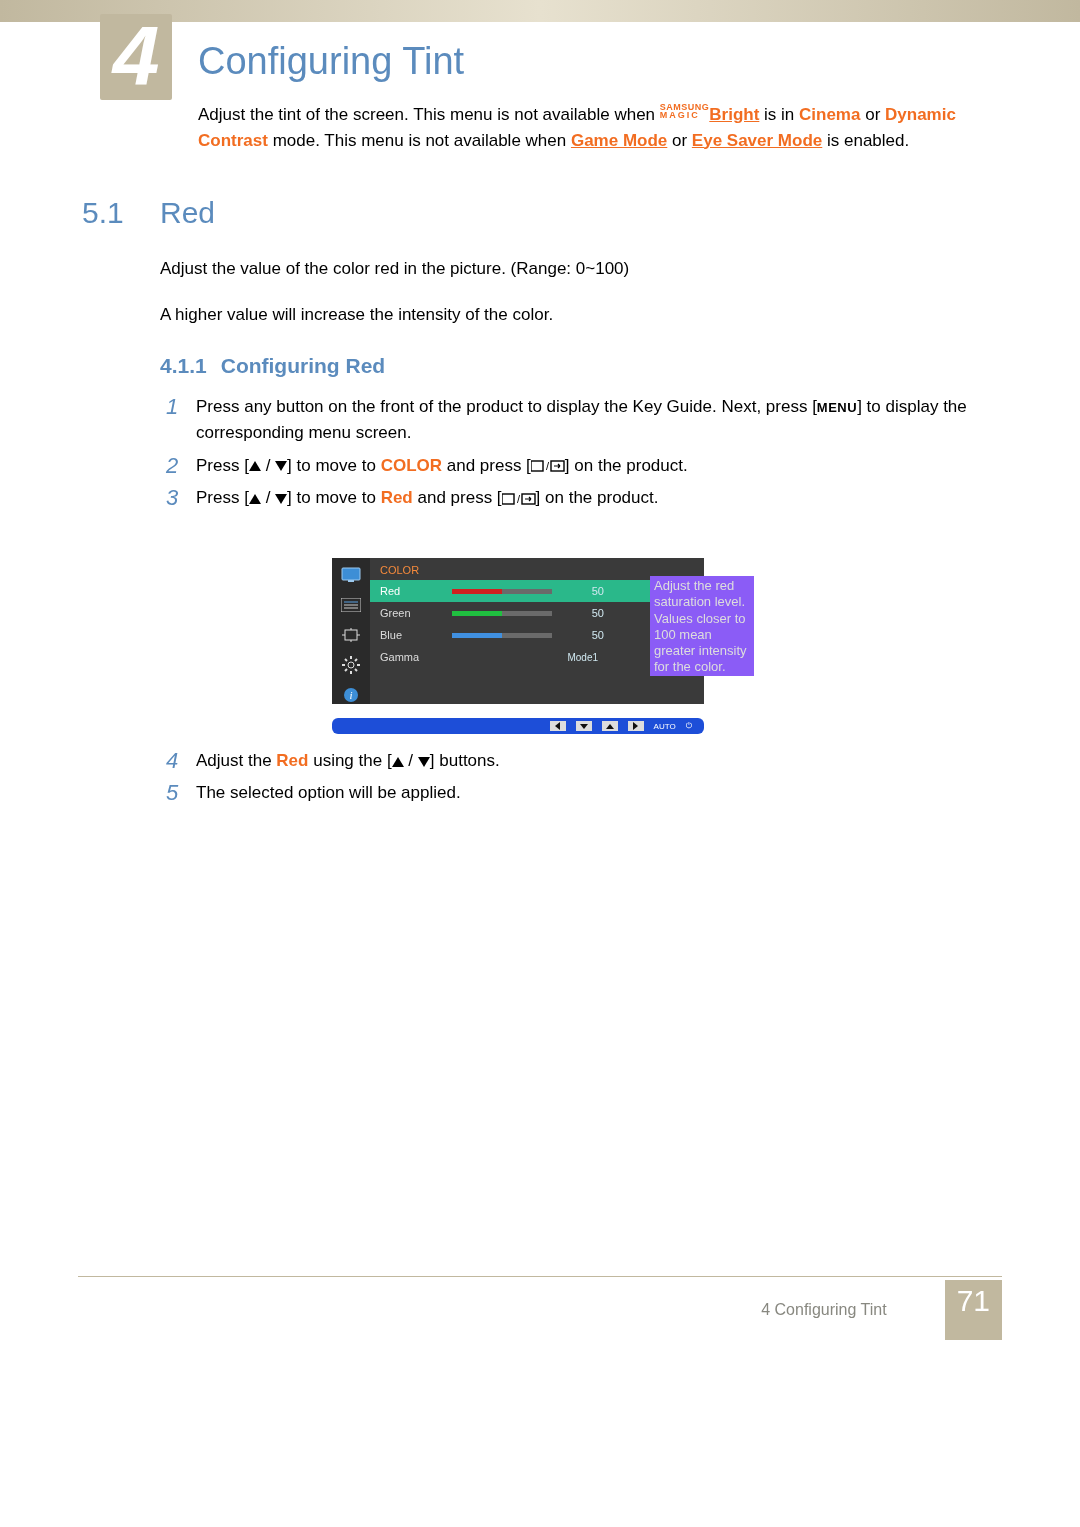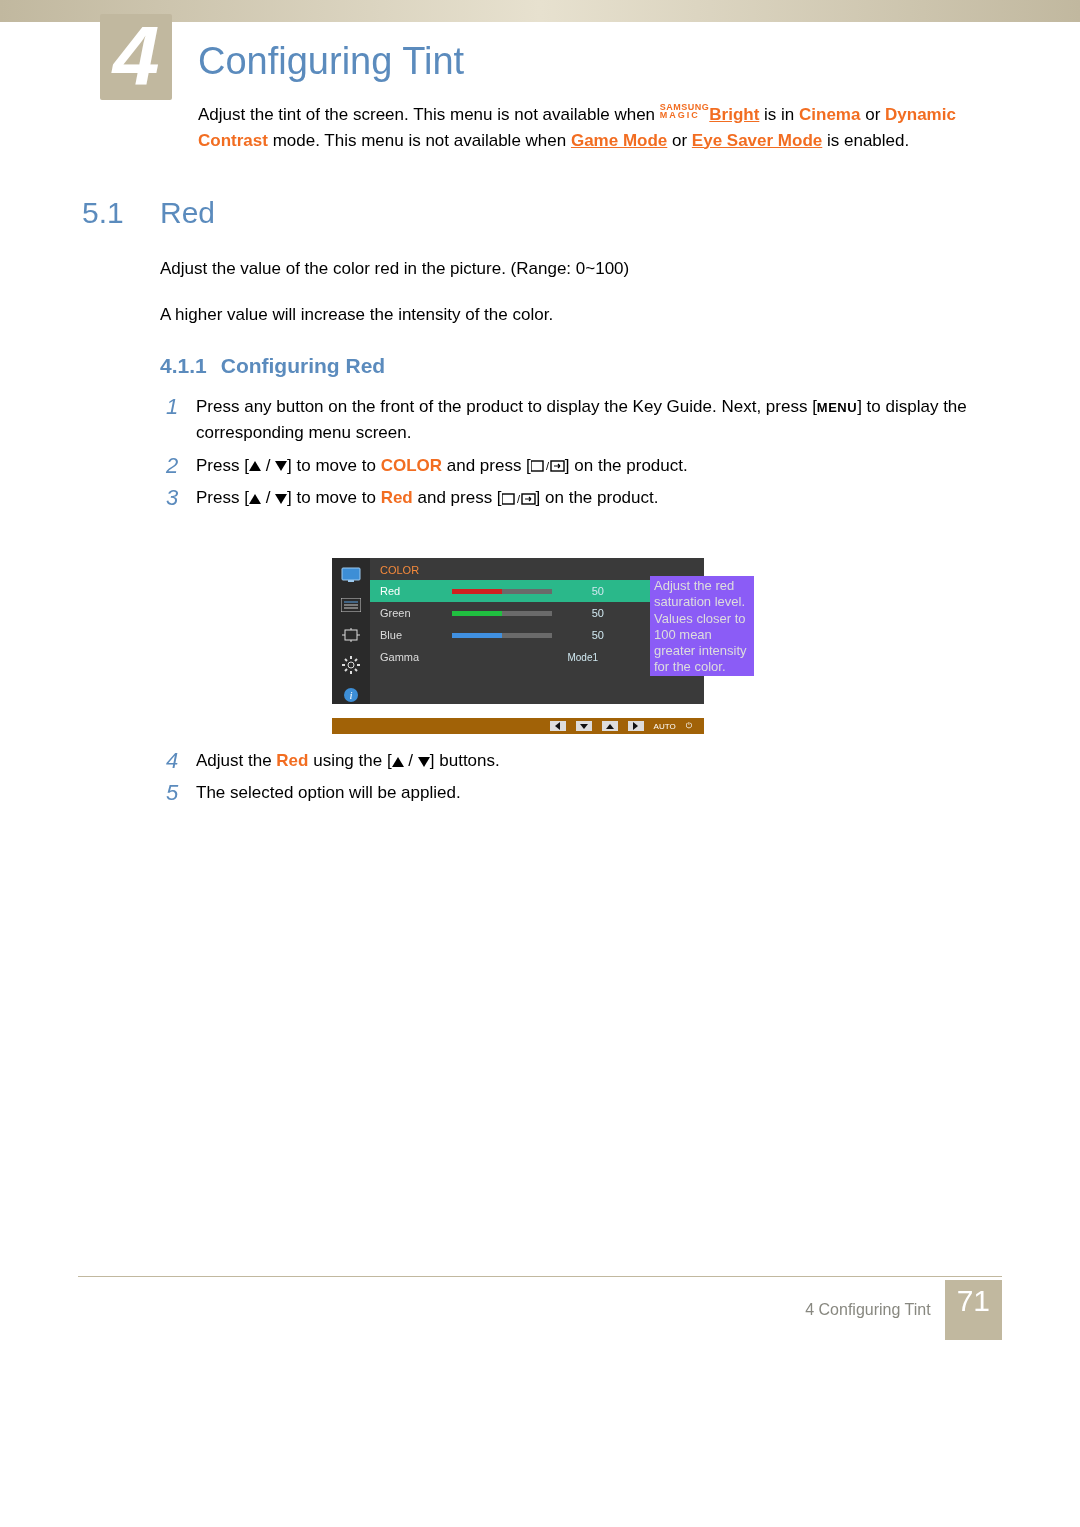--- a/index.html
+++ b/index.html
@@ -202,28 +202,29 @@
     background: #8b5cf6;
     padding: 2px 0 0 4px;
     margin-left: 48px;
   }
   .osd-bottom {
     position: absolute;
     left: 332px;
     top: 718px;
     width: 372px;
     height: 16px;
-    background: #a16207;
+    background: #1d4ed8;
     display:flex;
     justify-content:flex-end;
     align-items:center;
     gap: 10px;
     padding-right: 12px;
     color:#fff;
     font-size:8px;
+    border-radius:6px;
   }
   .osd-bottom .kb {
     width: 16px; height: 10px;
     background:#ddd;
     display:flex; align-items:center; justify-content:center;
   }
   .osd-bottom .kb.tri-l::before { content:''; border-right:5px solid #111; border-top:4px solid transparent; border-bottom:4px solid transparent;}
   .osd-bottom .kb.tri-r::before { content:''; border-left:5px solid #111; border-top:4px solid transparent; border-bottom:4px solid transparent;}
   .osd-bottom .kb.tri-u::before { content:''; border-bottom:5px solid #111; border-left:4px solid transparent; border-right:4px solid transparent;}
   .osd-bottom .kb.tri-d::before { content:''; border-top:5px solid #111; border-left:4px solid transparent; border-right:4px solid transparent;}
@@ -245,20 +246,21 @@
     top: 1276px;
     height: 1px;
     background: #c1b89f;
   }
   .footer {
     position: absolute;
     right: 78px;
     top: 1280px;
     display: flex;
     align-items: center;
+    gap: 44px;
   }
   .footer-txt {
     color: #888880;
     font-size: 16px;
     margin-right: 14px;
   }
   .page-box {
     background: #c1b89f;
     color: #fff;
     font-size: 30px;

